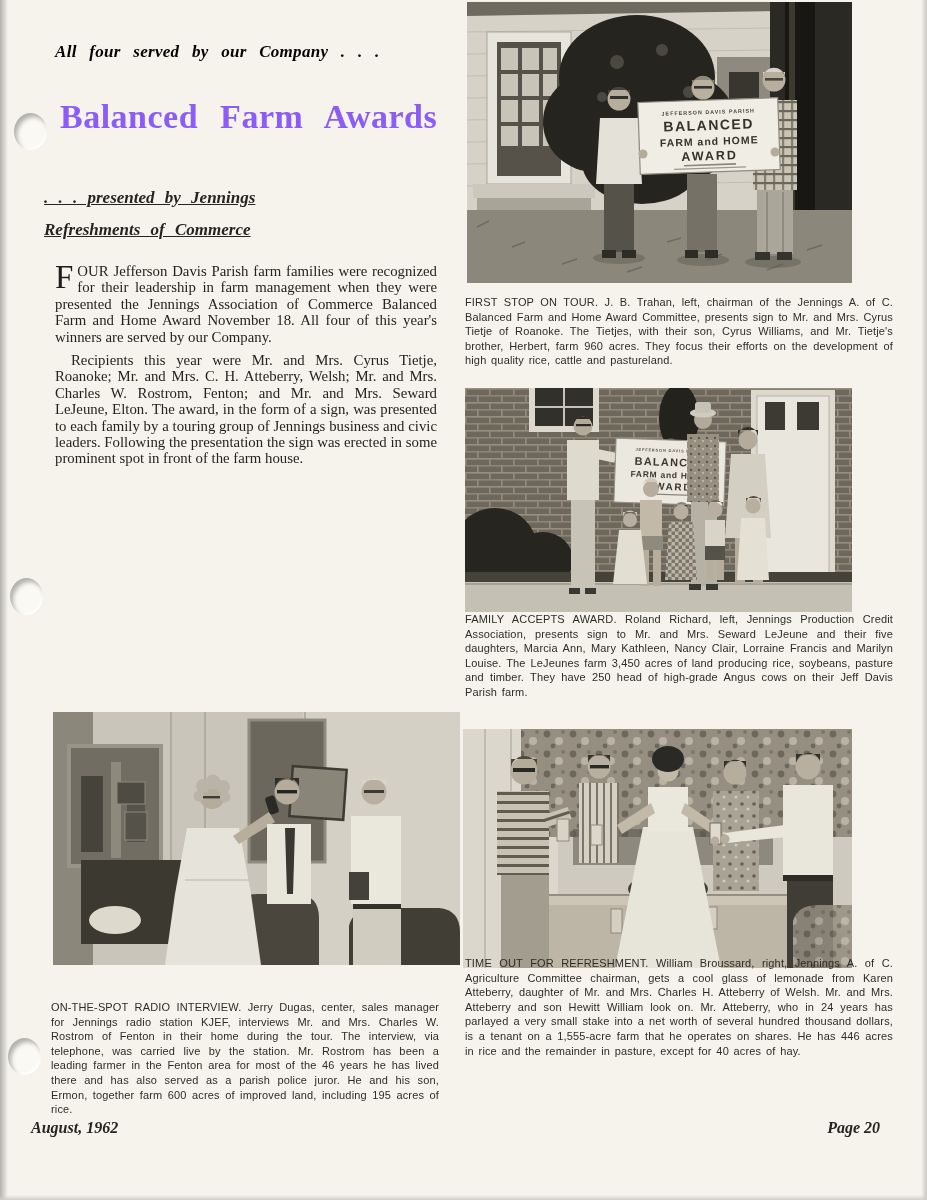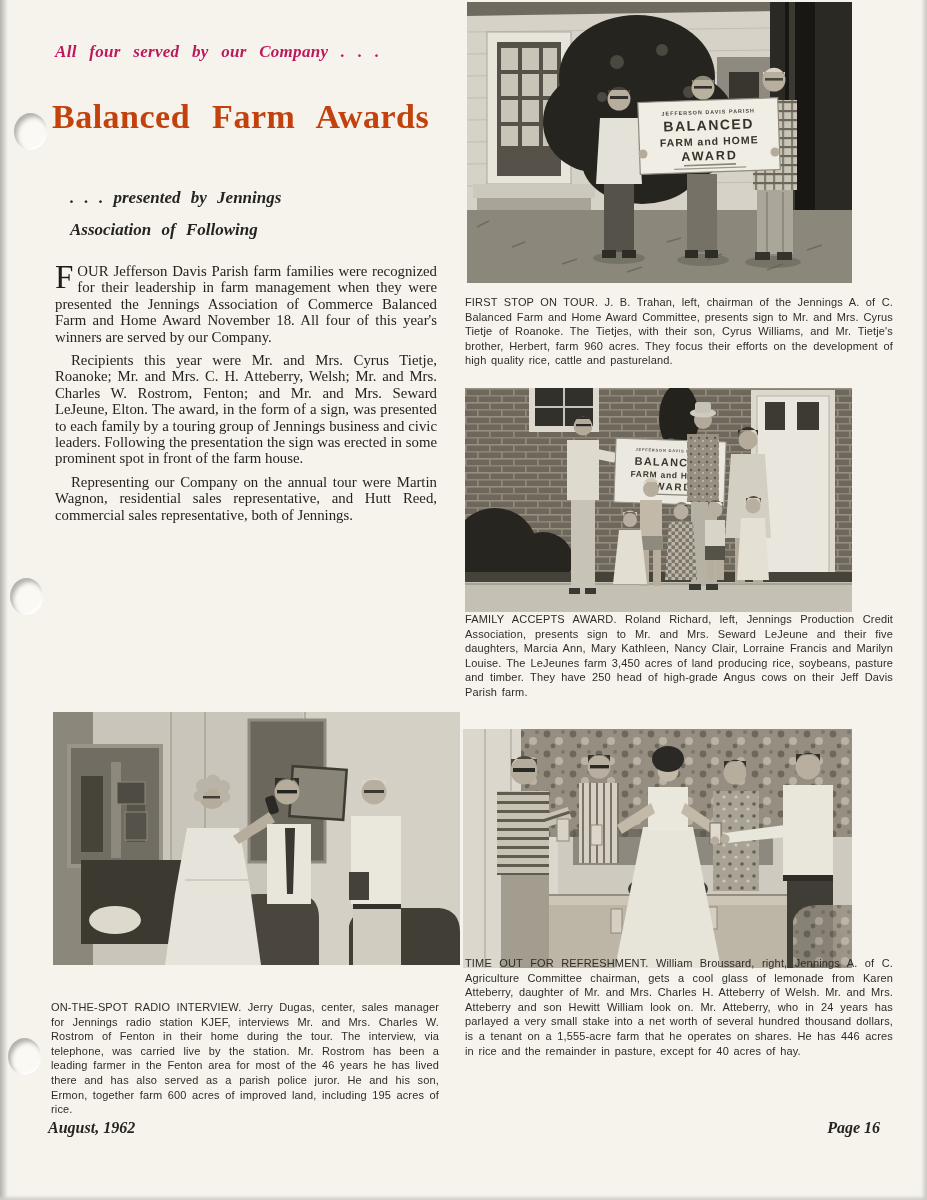--- a/index.html
+++ b/index.html
@@ -22,31 +22,31 @@
     box-shadow: inset 3px 4px 4px rgba(110,108,100,.5),
                 inset -1px -2px 2px rgba(255,255,255,.95);
   }
   .hole-1 { left:14px; top:113px; }
   .hole-2 { left:10px; top:578px; }
   .hole-3 { left:8px;  top:1038px; }
 
   .kicker {
     position:absolute; left:55px; top:42px;
     font-style:italic; font-weight:bold; font-size:17px;
-    word-spacing:8px; letter-spacing:.3px; color:#be185d;
+    word-spacing:8px; letter-spacing:.3px; color:#000000;
   }
   .headline {
-    position:absolute; left:52px; top:98px;
+    position:absolute; left:60px; top:98px;
     font-weight:bold; font-size:34px; word-spacing:13px;
-    letter-spacing:.5px; color:#c2410c;
+    letter-spacing:.5px; color:#8b5cf6;
   }
   .subtitle {
-    position:absolute; left:70px;
+    position:absolute; left:44px;
     font-style:italic; font-weight:bold; font-size:17px;
-    word-spacing:6px; color:#26241f;
+    word-spacing:6px; color:#26241f;text-decoration:underline;
   }
   .subtitle-1 { top:188px; }
   .subtitle-2 { top:220px; }
 
   .article {
     position:absolute; left:55px; top:263px; width:382px;
     font-size:14.8px; line-height:16.4px; text-align:justify;
     color:#25231e;
   }
   .article p { margin:0 0 7px 0; text-indent:16px; }
@@ -71,45 +71,44 @@
   .photo svg { display:block; width:100%; height:100%; }
   .photo-1 { left:467px; top:2px;   width:385px; height:281px; }
   .photo-2 { left:465px; top:388px; width:387px; height:224px; }
   .photo-3 { left:53px;  top:712px; width:407px; height:253px; }
   .photo-4 { left:463px; top:729px; width:389px; height:239px; }
 
   .footer-left, .footer-right {
     position:absolute; top:1119px;
     font-style:italic; font-weight:bold; font-size:16px; color:#26241f;
   }
-  .footer-left { left:48px; }
+  .footer-left { left:31px; }
   .footer-right { right:47px; text-align:right; }
 </style>
 </head>
 <body>
 
 <div class="page">
 
   <div class="edge-left"></div>
   <div class="edge-right"></div>
   <div class="edge-bottom"></div>
 
   <div class="punch-hole hole-1"></div>
   <div class="punch-hole hole-2"></div>
   <div class="punch-hole hole-3"></div>
 
   <div class="kicker">All four served by our Company . . .</div>
   <h1 class="headline" style="margin:0">Balanced Farm Awards</h1>
   <div class="subtitle subtitle-1">. . . presented by Jennings</div>
-  <div class="subtitle subtitle-2">Association of Following</div>
+  <div class="subtitle subtitle-2">Refreshments of Commerce</div>
 
   <div class="article">
     <p class="lead"><span class="drop-cap">F</span><span>OUR Jefferson Davis Parish farm families were recognized for their leadership in farm management when they were presented the Jennings Association of Commerce Balanced Farm and Home Award November 18.  All four of this year's winners are served by our Company.</span></p>
     <p>Recipients this year were Mr. and Mrs. Cyrus Tietje, Roanoke; Mr. and Mrs. C. H. Atteberry, Welsh; Mr. and Mrs. Charles W. Rostrom, Fenton; and Mr. and Mrs. Seward LeJeune, Elton.  The award, in the form of a sign, was presented to each family by a touring group of Jennings business and civic leaders.  Following the presentation the sign was erected in some prominent spot in front of the farm house.</p>
-    <p>Representing our Company on the annual tour were Martin Wagnon, residential sales representative, and Hutt Reed, commercial sales representative, both of Jennings.</p>
   </div>
 
   <div class="photo photo-1">
     <svg viewBox="0 0 385 281" preserveAspectRatio="none">
       <defs>
         <pattern id="plaid" width="9" height="9" patternUnits="userSpaceOnUse">
           <rect width="9" height="9" fill="#c9c4b6"></rect>
           <rect width="9" height="2.2" fill="#6b6659"></rect>
           <rect width="2.2" height="9" fill="#6b6659" opacity=".75"></rect>
         </pattern>
@@ -489,15 +488,15 @@
           <circle cx="345" cy="38" r="12.5" fill="#b8afa0"></circle>
           <path d="M333 34 A12.5 12.5 0 0 1 357 32 L357 25 L333 25 Z" fill="#33312b"></path>
         </g>
       </g>
       <path d="M330 239 L330 192 Q334 176 356 176 L389 176 L389 239 Z" fill="url(#floral)" opacity=".85"></path>
     </svg>
   </div>
   <p class="caption caption-4" style="margin:0">TIME OUT FOR REFRESHMENT.  William Broussard, right, Jennings A. of C. Agriculture Committee chairman, gets a cool glass of lemonade from Karen Atteberry, daughter of Mr. and Mrs. Charles H. Atteberry of Welsh.  Mr. and Mrs. Atteberry and son Hewitt William look on.  Mr. Atteberry, who in 24 years has parlayed a very small stake into a net worth of several hundred thousand dollars, is a tenant on a 1,555-acre farm that he operates on shares.  He has 446 acres in rice and the remainder in pasture, except for 40 acres of hay.</p>
 
   <div class="footer-left">August, 1962</div>
-  <div class="footer-right">Page 16</div>
+  <div class="footer-right">Page 20</div>
 
 </div>
 
 </body></html>

